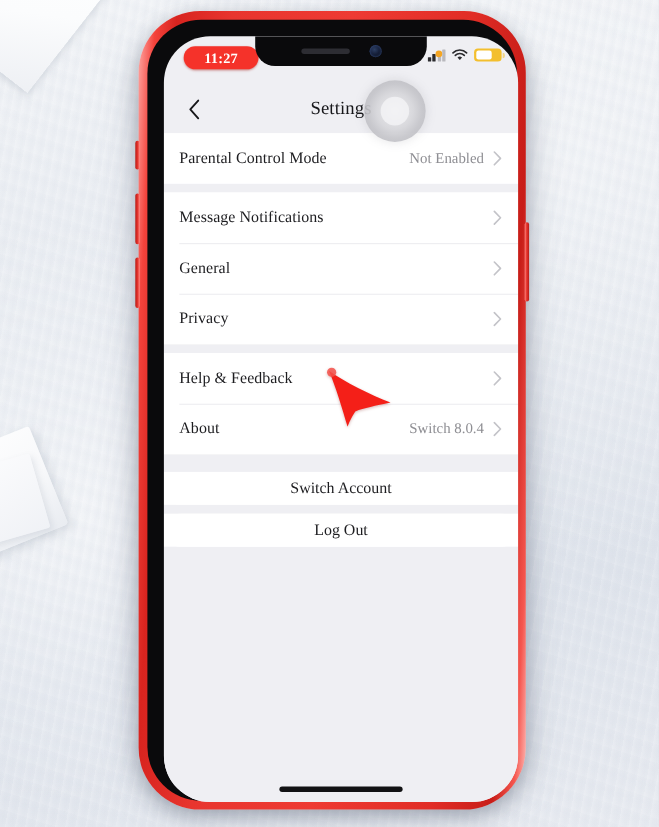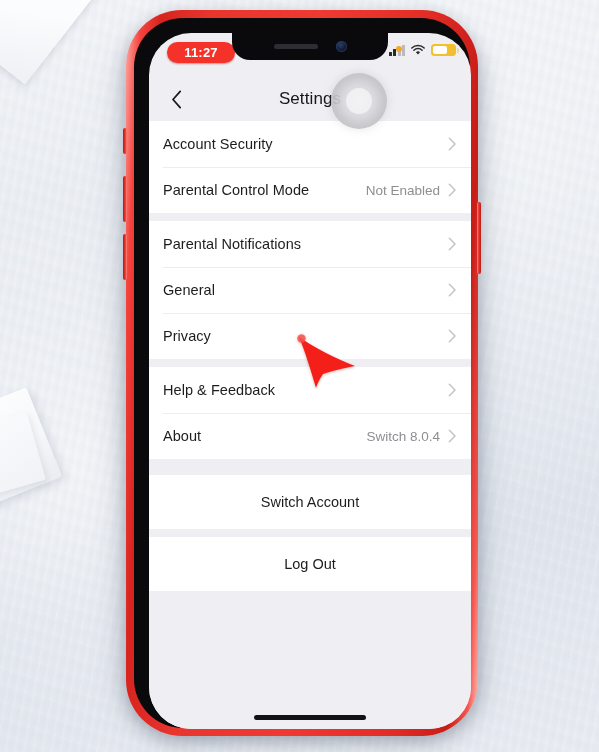--- a/index.html
+++ b/index.html
@@ -78,20 +78,21 @@
     left: 126px; top: 10px;
     width: 352px; height: 726px;
     border-radius: 56px;
     
     background: linear-gradient(93deg,
         #ffb0ac 0%, #f4433c 4%, #d8241f 9%,
         #e8352e 22%, #ee3a33 50%, #e12d26 78%,
         #c81d18 92%, #f5574f 97%, #ffc3bf 100%);
     box-shadow: 0 5px 16px rgba(60,70,90,.30);
     overflow: visible;
+    font-family: Liberation Serif, serif;
   }
   
   .btn-rail {
     position: absolute;
     background: linear-gradient(90deg, #b81c17, #e7352e 55%, #ff8a84);
     border-radius: 2px;
   }
   .btn-silent { left: -3px; top: 118px;  width: 4px; height: 26px; }
   .btn-volup  { left: -3px; top: 166px;  width: 4px; height: 46px; }
   .btn-voldn  { left: -3px; top: 224px;  width: 4px; height: 46px; }
@@ -322,21 +323,21 @@
     color: #8e8e93;
     margin-right: 8px;
     white-space: nowrap;
   }
   .chev {
     width: 9px; height: 14px;
     flex: 0 0 auto;
   }
   
   .row-center {
-    height: 54px;
+    height: 30px;
     display: flex;
     align-items: center;
     justify-content: center;
     background: #ffffff;
     font-size: 14.5px;
     color: #1d1d20;
     border-radius: 22px;
   }
 
   
@@ -413,40 +414,33 @@
               <path d="M9.2 1.4 L2 9.5 L9.2 17.6" stroke="#17171a" stroke-width="1.7" fill="none" stroke-linecap="round" stroke-linejoin="round"></path>
             </svg>
           </div>
           <div id="nav-title">Settings</div>
         </div>
 
         <div id="content">
 
           <div class="group">
             <div class="row">
-              <span class="row-label">Account Security</span>
-              <span class="row-spacer"></span>
-              <svg class="chev" viewBox="0 0 9 14">
-                <path d="M1.4 1.2 L7 7 L1.4 12.8" stroke="#c3c3c8" stroke-width="1.5" fill="none" stroke-linecap="round" stroke-linejoin="round"></path>
-              </svg>
-            </div>
-            <div class="row">
               <span class="row-label">Parental Control Mode</span>
               <span class="row-spacer"></span>
               <span class="row-value">Not Enabled</span>
               <svg class="chev" viewBox="0 0 9 14">
                 <path d="M1.4 1.2 L7 7 L1.4 12.8" stroke="#c3c3c8" stroke-width="1.5" fill="none" stroke-linecap="round" stroke-linejoin="round"></path>
               </svg>
             </div>
           </div>
           <div class="gap"></div>
 
           <div class="group">
             <div class="row">
-              <span class="row-label">Parental Notifications</span>
+              <span class="row-label">Message Notifications</span>
               <span class="row-spacer"></span>
               <svg class="chev" viewBox="0 0 9 14">
                 <path d="M1.4 1.2 L7 7 L1.4 12.8" stroke="#c3c3c8" stroke-width="1.5" fill="none" stroke-linecap="round" stroke-linejoin="round"></path>
               </svg>
             </div>
             <div class="row">
               <span class="row-label">General</span>
               <span class="row-spacer"></span>
               <svg class="chev" viewBox="0 0 9 14">
                 <path d="M1.4 1.2 L7 7 L1.4 12.8" stroke="#c3c3c8" stroke-width="1.5" fill="none" stroke-linecap="round" stroke-linejoin="round"></path>

